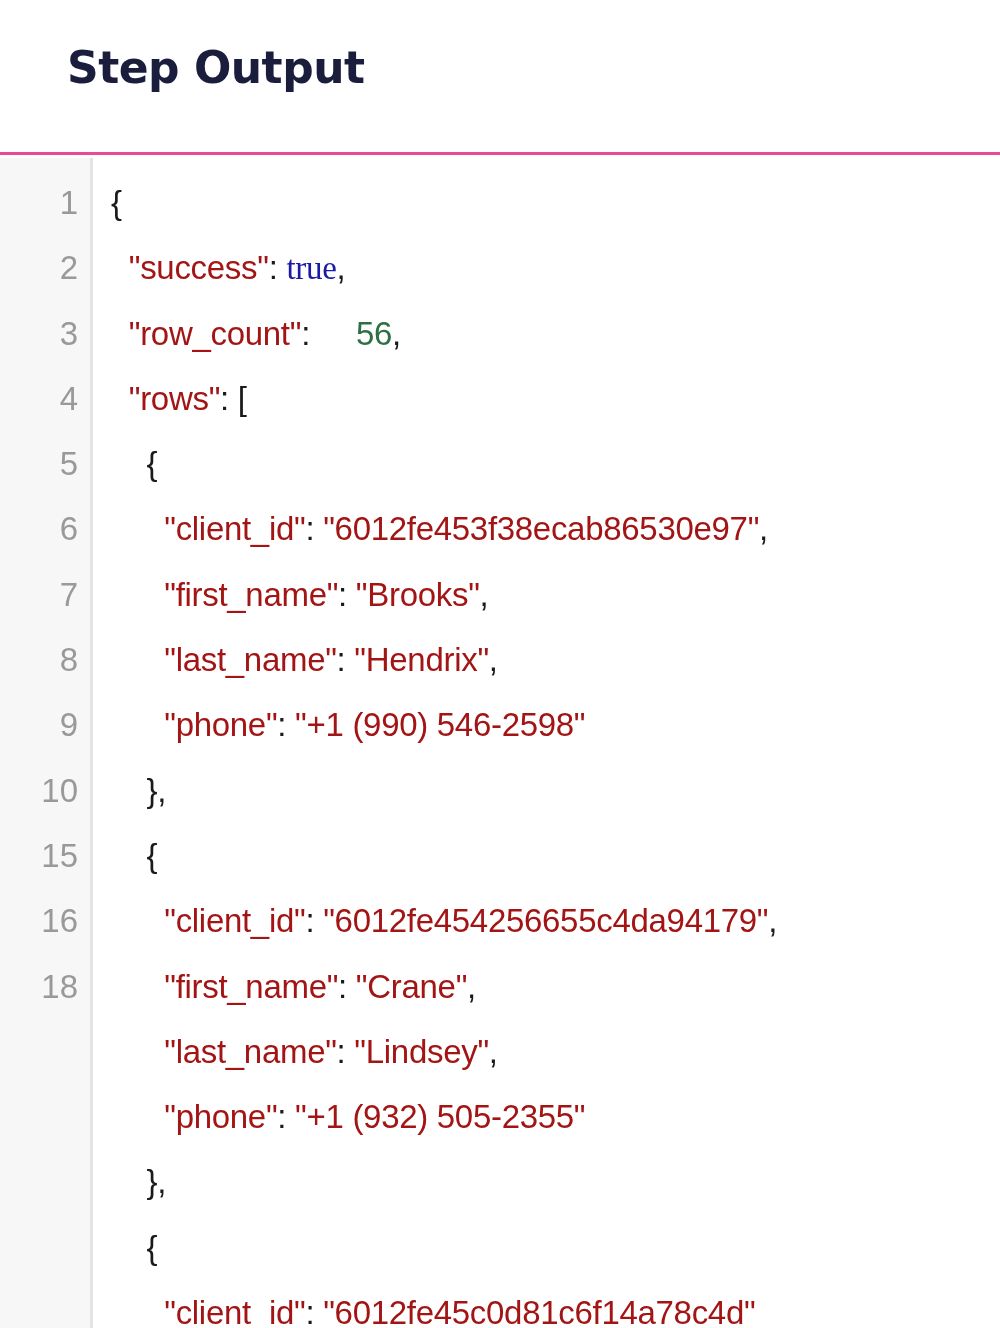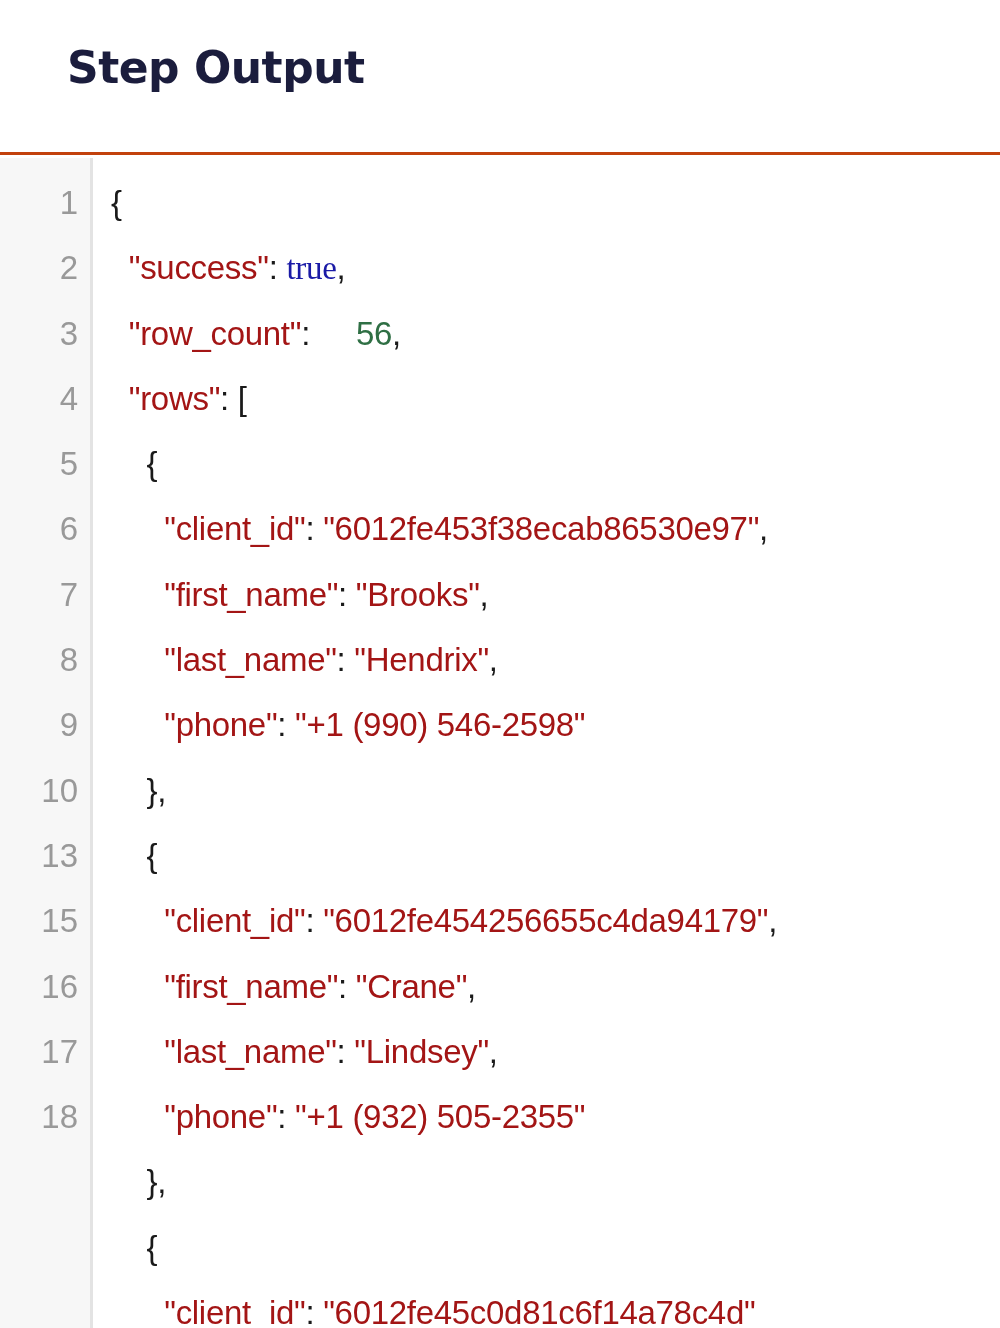--- a/index.html
+++ b/index.html
@@ -1,17 +1,17 @@
 <!DOCTYPE html>
 <html><head>
 <meta charset="utf-8">
 <style>
   html, body { margin: 0; padding: 0; background: #ffffff; }
   body { width: 1000px; height: 1328px; overflow: hidden; position: relative; font-family: "DejaVu Sans", "Liberation Sans", sans-serif; }
-  .header { height: 155px; position: relative; border-bottom: 3px solid #c2410c; box-sizing: border-box; }
+  .header { height: 155px; position: relative; border-bottom: 3px solid #ec4899; box-sizing: border-box; }
   .title { position: absolute; left: 67px; top: 42px; margin: 0; font-size: 44px; font-weight: bold; color: #1b1d3d; letter-spacing: -0.5px; }
   .editor { position: absolute; top: 158px; left: 0; right: 0; bottom: 0; display: flex; overflow: hidden; }
   .gutter { width: 90px; background: #f7f7f7; border-right: 3px solid #e3e3e3; flex: none; padding-top: 12px; }
   .code { flex: 1; padding-top: 12px; padding-left: 18px; white-space: pre; }
   .ln { height: 65.3px; line-height: 65.3px; font-size: 33px; color: #999999; text-align: right; padding-right: 12px; font-family: "Liberation Sans", sans-serif; }
   .cl { height: 65.3px; line-height: 65.3px; font-size: 33px; color: #1a1a1a; font-family: "Liberation Sans", sans-serif; letter-spacing: -0.3px; }
   .key, .str { color: #a31515; }
   .bool { color: #1a1aa6; font-family: Liberation Serif, serif; }
   .num { color: #2f6f44; margin-left: 37px; }
   .punct { color: #1a1a1a; }
@@ -28,20 +28,18 @@
       <div class="ln">1</div>
       <div class="ln">2</div>
       <div class="ln">3</div>
       <div class="ln">4</div>
       <div class="ln">5</div>
       <div class="ln">6</div>
       <div class="ln">7</div>
       <div class="ln">8</div>
       <div class="ln">9</div>
       <div class="ln">10</div>
-      <div class="ln">13</div>
       <div class="ln">15</div>
       <div class="ln">16</div>
-      <div class="ln">17</div>
       <div class="ln">18</div>
     </div>
   <div class="code" id="code"><div class="cl"><span></span><span class="punct">{</span></div><div class="cl"><span>  </span><span class="key">"success"</span><span class="punct">: </span><span class="bool">true</span><span class="punct">,</span></div><div class="cl"><span>  </span><span class="key">"row_count"</span><span class="punct">: </span><span class="num">56</span><span class="punct">,</span></div><div class="cl"><span>  </span><span class="key">"rows"</span><span class="punct">: [</span></div><div class="cl"><span>    </span><span class="punct">{</span></div><div class="cl"><span>      </span><span class="key">"client_id"</span><span class="punct">: </span><span class="str">"6012fe453f38ecab86530e97"</span><span class="punct">,</span></div><div class="cl"><span>      </span><span class="key">"first_name"</span><span class="punct">: </span><span class="str">"Brooks"</span><span class="punct">,</span></div><div class="cl"><span>      </span><span class="key">"last_name"</span><span class="punct">: </span><span class="str">"Hendrix"</span><span class="punct">,</span></div><div class="cl"><span>      </span><span class="key">"phone"</span><span class="punct">: </span><span class="str">"+1 (990) 546-2598"</span></div><div class="cl"><span>    </span><span class="punct">},</span></div><div class="cl"><span>    </span><span class="punct">{</span></div><div class="cl"><span>      </span><span class="key">"client_id"</span><span class="punct">: </span><span class="str">"6012fe454256655c4da94179"</span><span class="punct">,</span></div><div class="cl"><span>      </span><span class="key">"first_name"</span><span class="punct">: </span><span class="str">"Crane"</span><span class="punct">,</span></div><div class="cl"><span>      </span><span class="key">"last_name"</span><span class="punct">: </span><span class="str">"Lindsey"</span><span class="punct">,</span></div><div class="cl"><span>      </span><span class="key">"phone"</span><span class="punct">: </span><span class="str">"+1 (932) 505-2355"</span></div><div class="cl"><span>    </span><span class="punct">},</span></div><div class="cl"><span>    </span><span class="punct">{</span></div><div class="cl"><span>      </span><span class="key">"client_id"</span><span class="punct">: </span><span class="str">"6012fe45c0d81c6f14a78c4d"</span></div></div>
 </div>
 
 </body></html>

